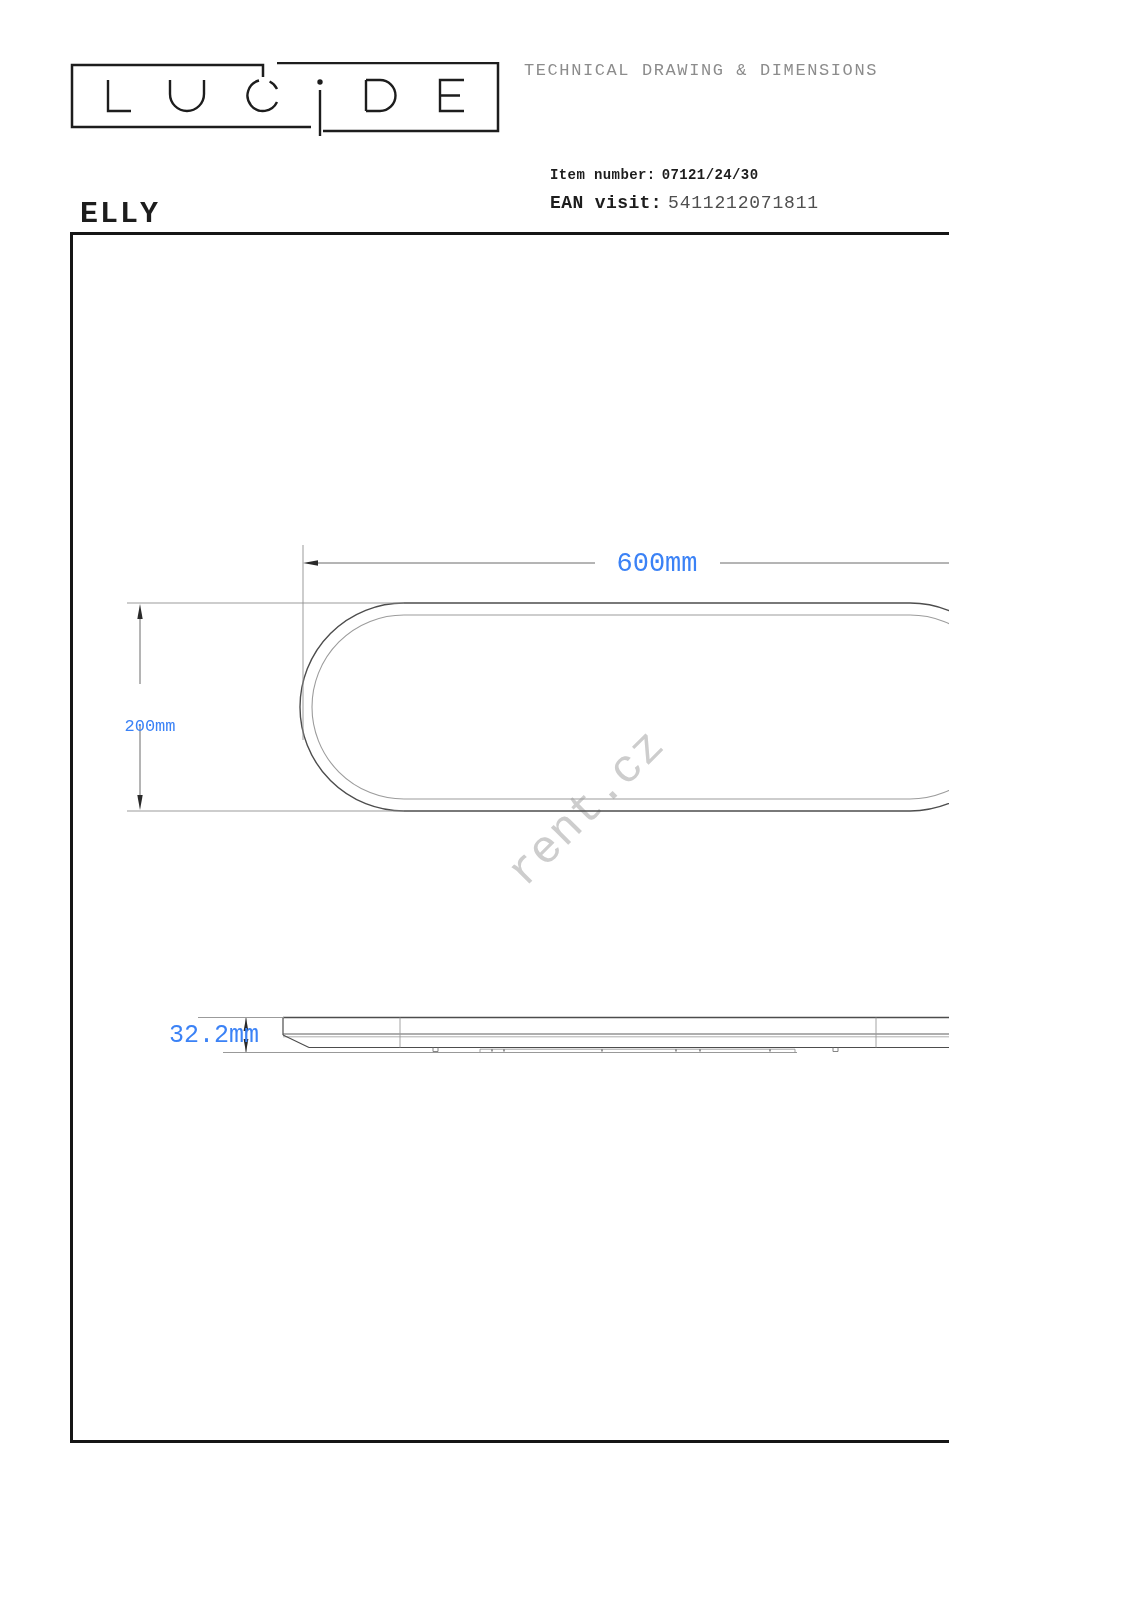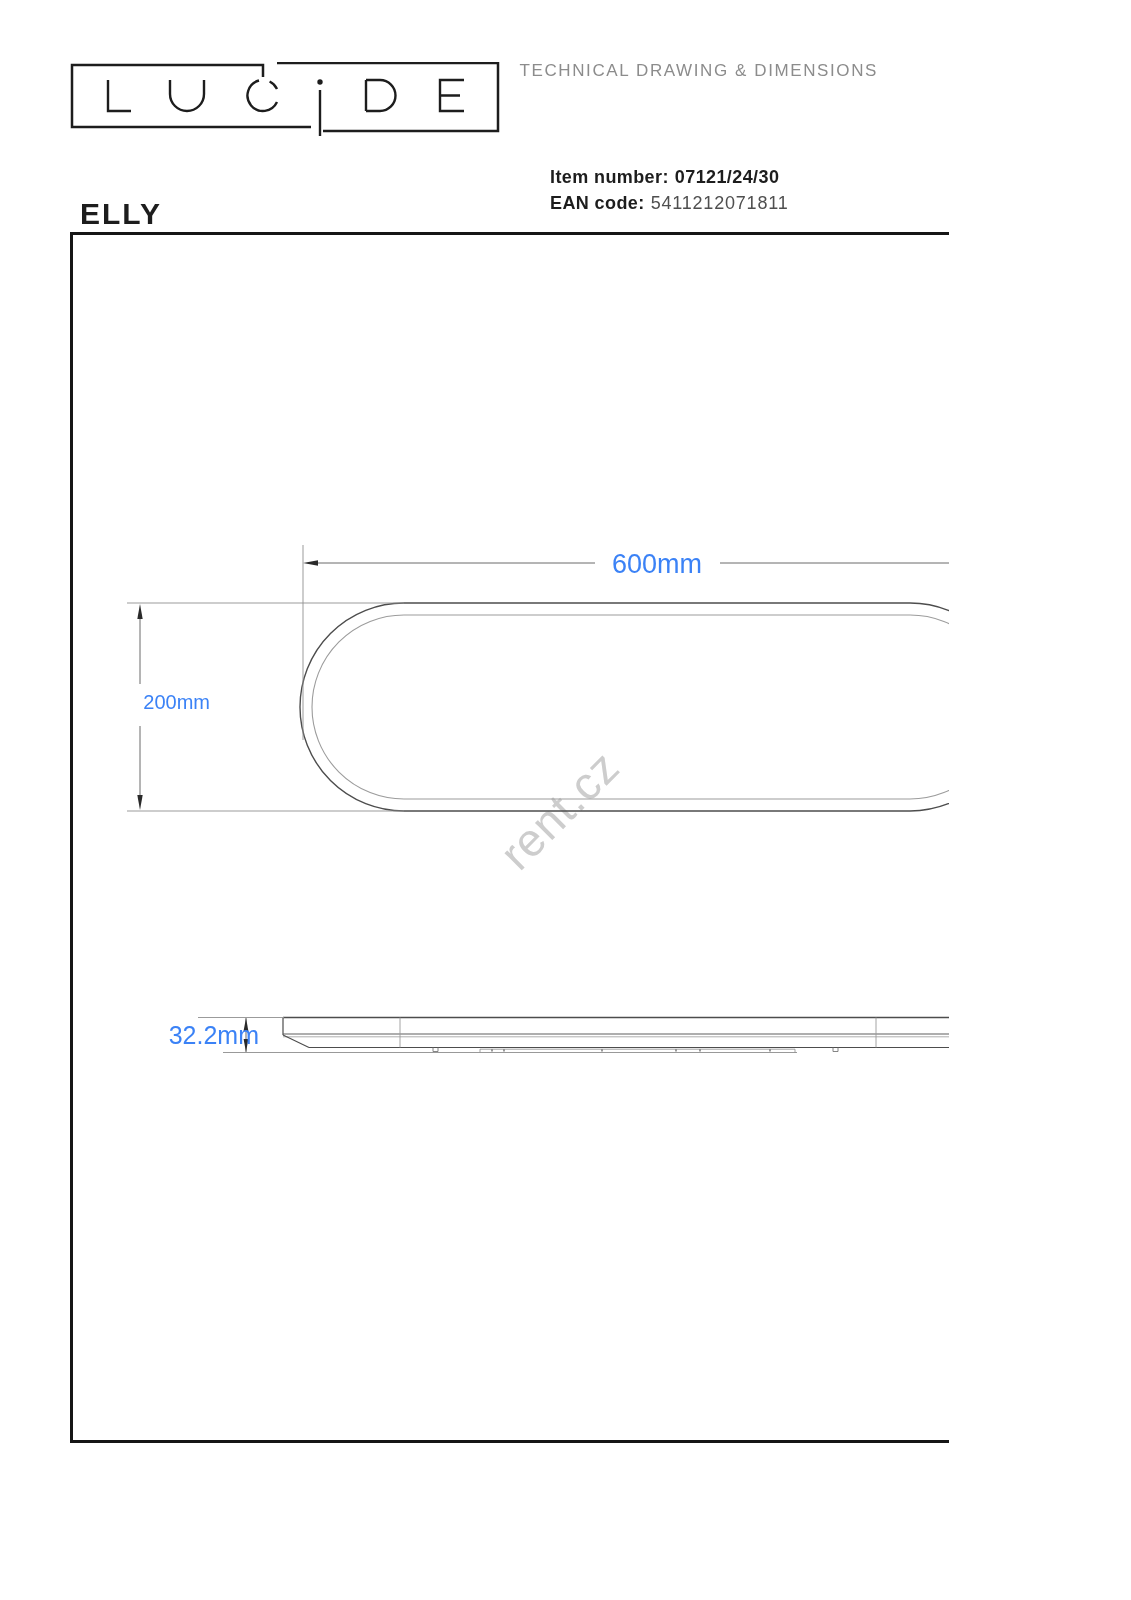--- a/index.html
+++ b/index.html
@@ -1,31 +1,31 @@
 <!DOCTYPE html>
 <html><head>
 <meta charset="utf-8">
 <style>
   html,body{margin:0;padding:0;background:#ffffff;}
   #page{
     position:relative;width:949px;height:1600px;background:#ffffff;
-    font-family:Liberation Sans, sans-serif;overflow:hidden;
+    font-family:Liberation Mono, monospace;overflow:hidden;
   }
   .abs{position:absolute;}
   #product-name{left:80px;top:165px;font-size:30px;font-weight:800;letter-spacing:2px;color:#1d1d1d;margin-top:32px;}
   #doc-title{right:71px;top:61px;font-size:17px;color:#8c8c8c;letter-spacing:1.6px;font-weight:400;}
-  #item-line{left:550px;top:167px;font-size:18px;color:#1d1d1d;font-weight:700;letter-spacing:.4px;}
+  #item-line{left:550px;top:167px;font-size:14px;color:#1d1d1d;font-weight:700;letter-spacing:.4px;}
   #ean-line{left:550px;top:193px;font-size:18px;color:#1d1d1d;letter-spacing:.4px;}
   #ean-line .label{font-weight:700;}
   #ean-line .value{font-weight:400;color:#4f4f4f;margin-left:6px;letter-spacing:.8px;}
   #item-line .value{margin-left:6px;}
   #frame-box{left:70px;top:232px;width:998px;height:1211px;border:3px solid #161616;box-sizing:border-box;}
   .dim-label{color:#3b82f6;text-align:center;}
   #dim-width-label{left:597px;top:549px;width:120px;font-size:27px;}
-  #dim-height-label{left:90px;top:691px;width:120px;font-size:20px;text-align:right;}
+  #dim-height-label{left:90px;top:717px;width:120px;font-size:17px;}
   #dim-thickness-label{left:129px;top:1021px;width:130px;font-size:25px;text-align:right;}
   #watermark{
     left:487px;top:783px;font-size:46px;color:#cdcdcd;letter-spacing:1px;
     transform:rotate(-45deg);transform-origin:50% 50%;font-weight:400;white-space:nowrap;
   }
   #footer-note{left:76px;top:1483px;font-size:22px;font-weight:600;letter-spacing:1px;color:#1d1d1d;}
   #footer-site{left:76px;top:1511px;font-size:30px;font-weight:800;letter-spacing:3px;color:#1d1d1d;}
   svg{display:block;}
 </style>
 </head>
@@ -48,21 +48,21 @@
     </g>
     <circle cx="250" cy="20" r="2.7" fill="#1d1d1d"></circle>
   </svg>
 
   <div class="abs" id="doc-title">TECHNICAL DRAWING &amp; DIMENSIONS</div>
   <div class="abs" id="product-name">ELLY</div>
   <div class="abs" id="item-line">
     <span class="label">Item number:</span><span class="value">07121/24/30</span>
   </div>
   <div class="abs" id="ean-line">
-    <span class="label">EAN code:</span><span class="value">5411212071811</span>
+    <span class="label">EAN visit:</span><span class="value">5411212071811</span>
   </div>
 
   <div class="abs" id="frame-box"></div>
 
   <div class="abs" id="watermark">rent.cz</div>
 
   <svg class="abs" style="left:0;top:0;pointer-events:none;" width="1131" height="1600" viewBox="0 0 1131 1600">
 
     <g>
       <path d="M404,603 H910 A104,104 0 0 1 910,811 H404 A104,104 0 0 1 404,603 Z" fill="none" stroke="#4d4d4d" stroke-width="1.4"></path>

